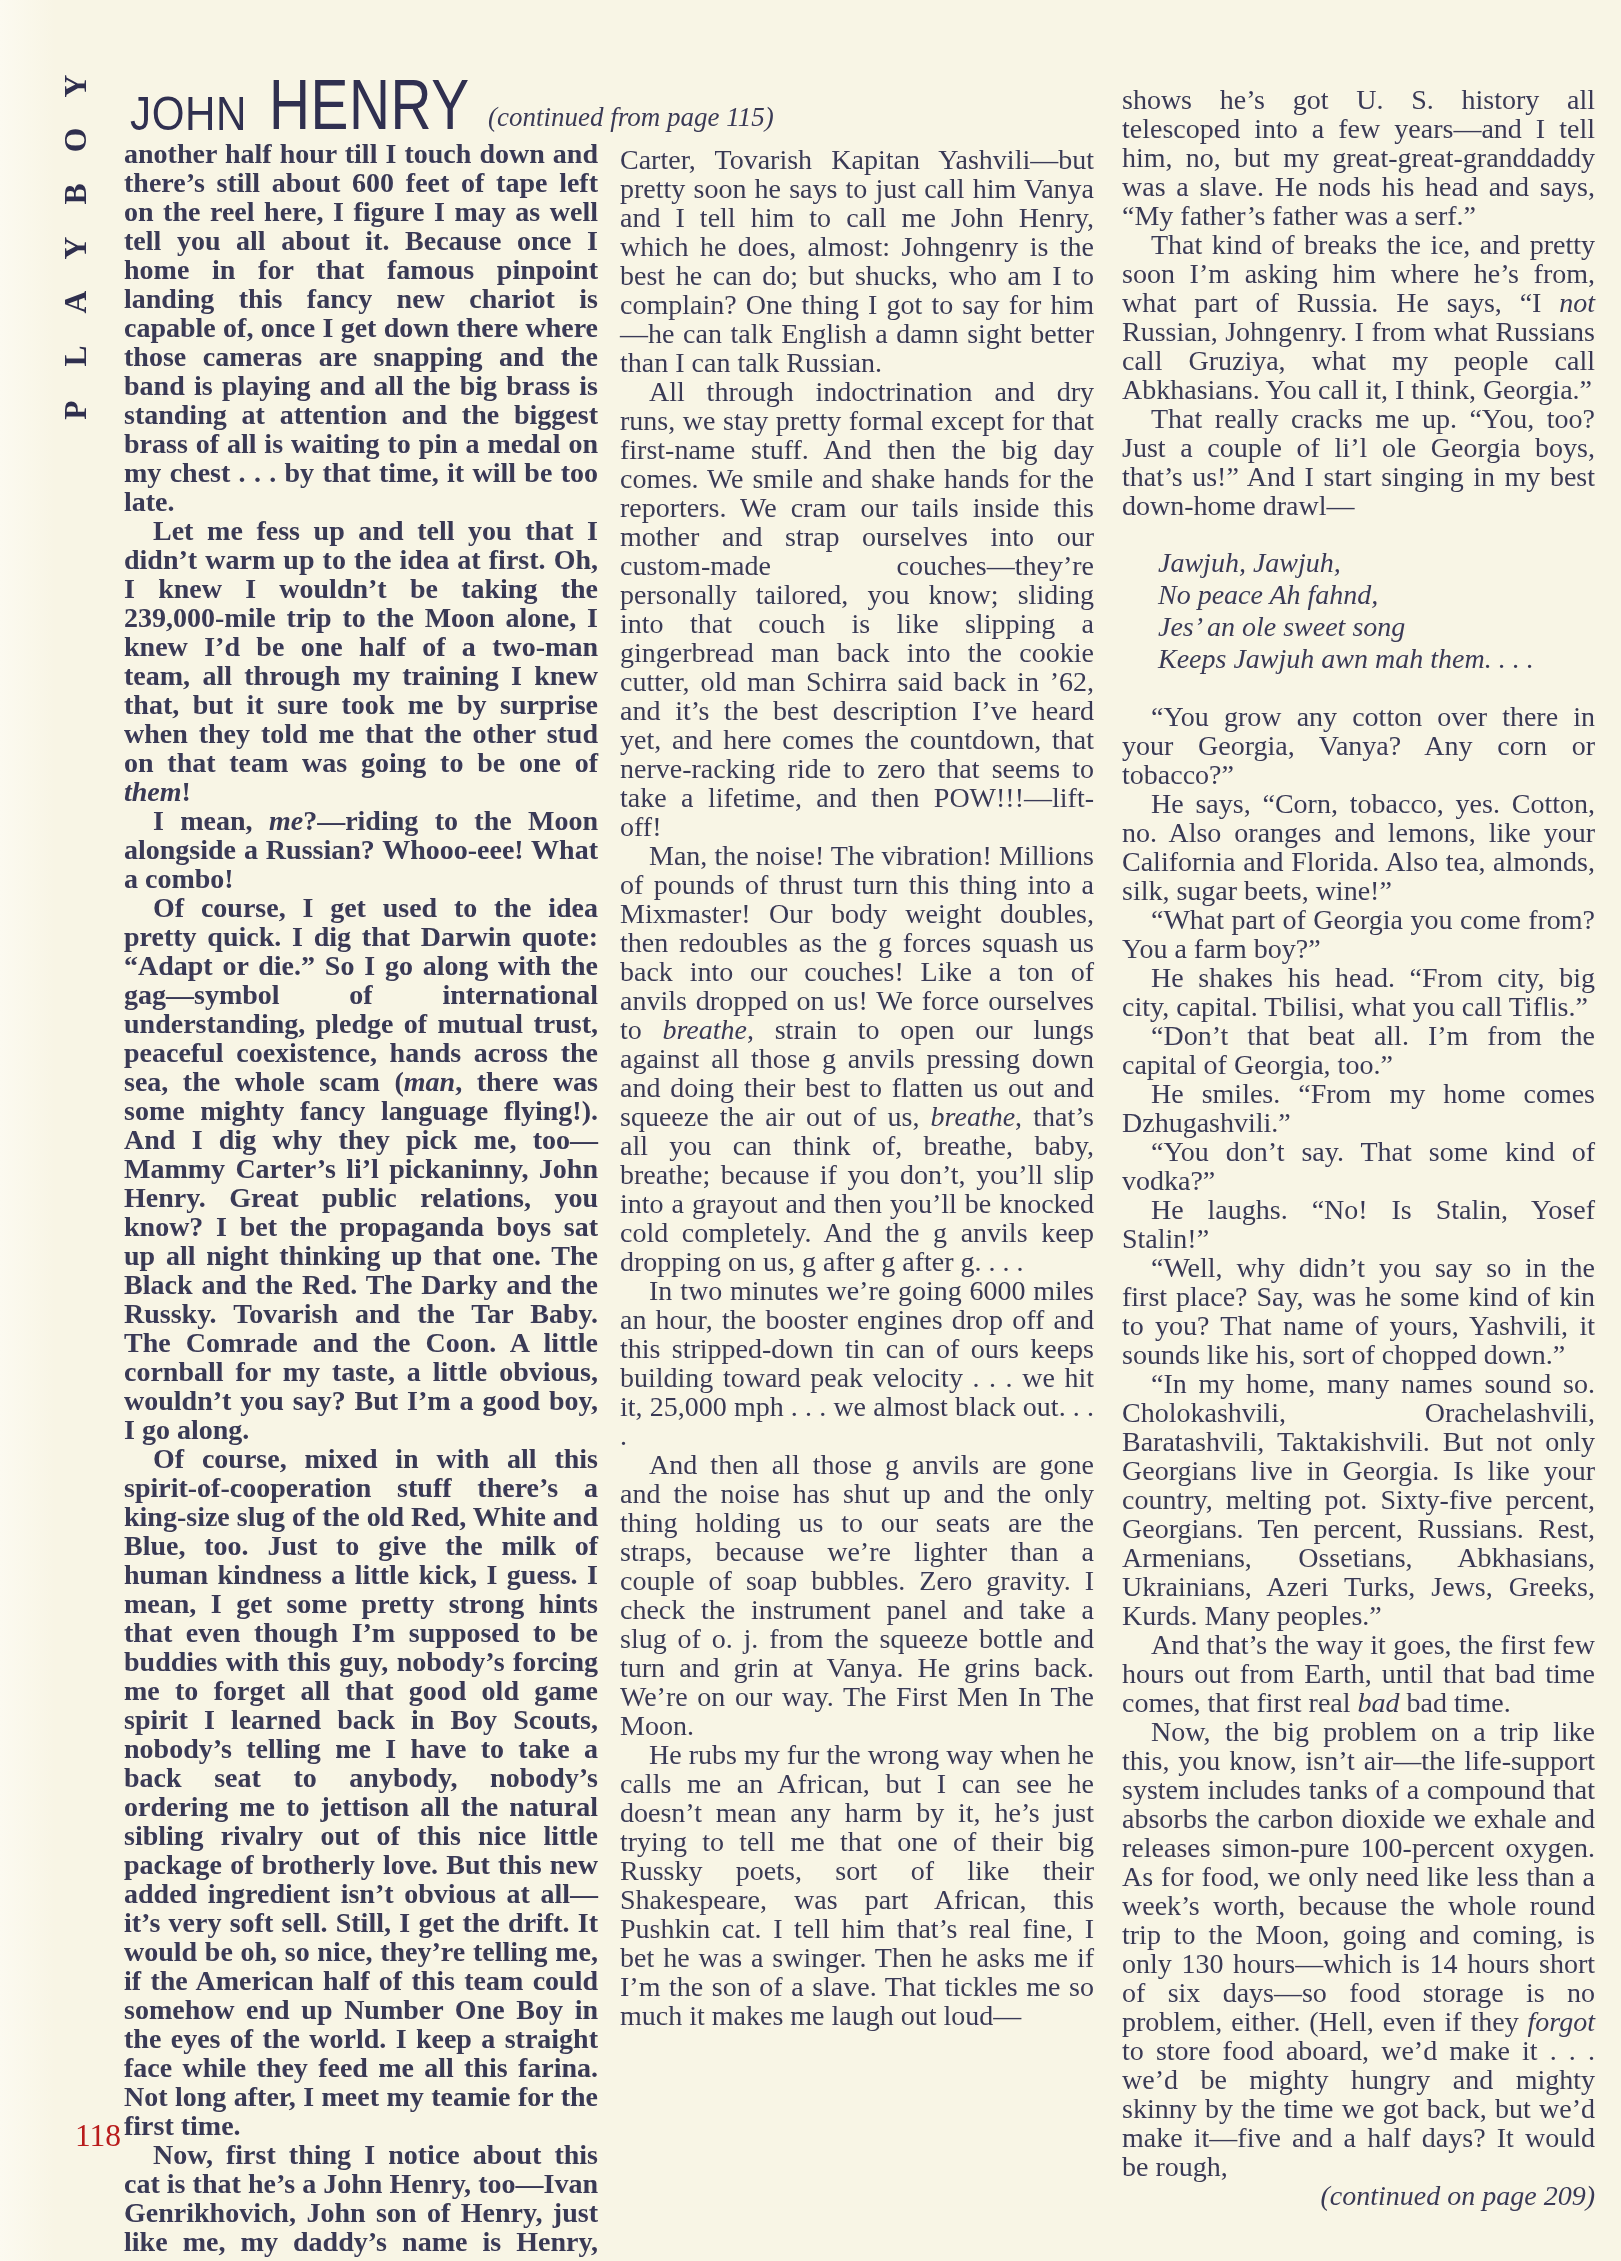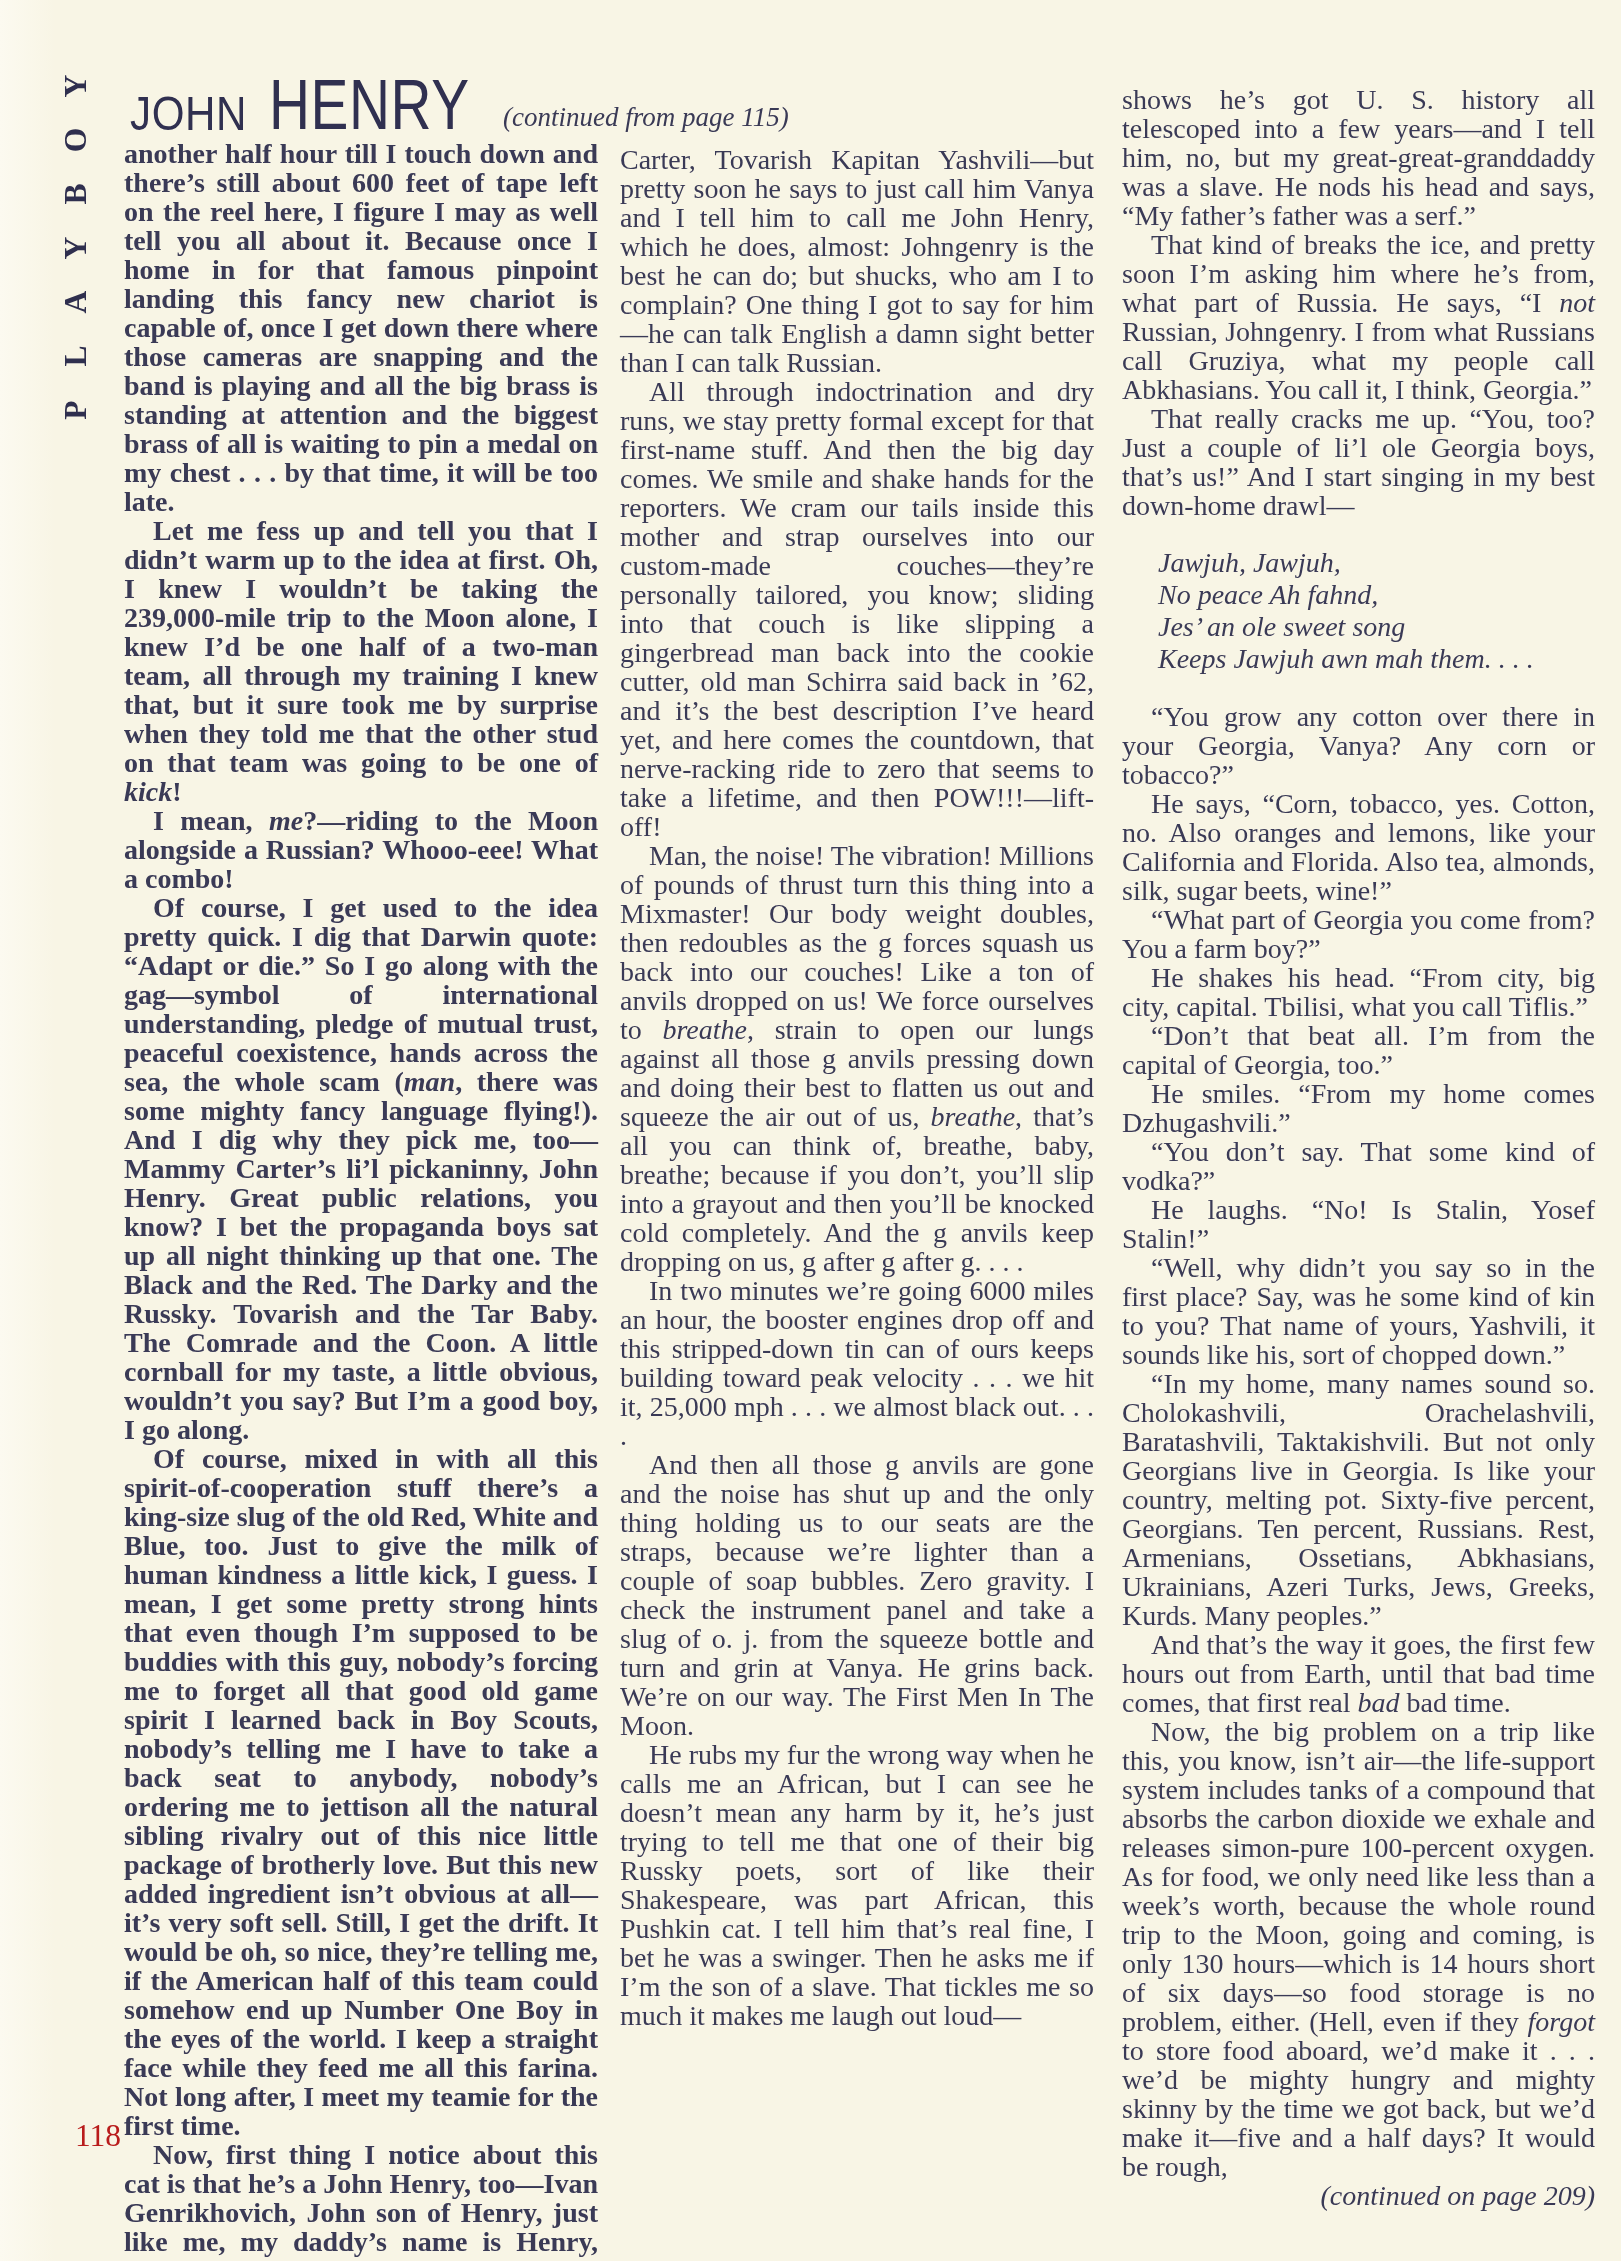--- a/index.html
+++ b/index.html
@@ -25,21 +25,21 @@
   .title-word{
     position:absolute;
     font-family:"Liberation Sans", sans-serif;
     font-weight:400;color:#303050;line-height:1;
     transform-origin:0 100%;
     white-space:nowrap;
   }
   #title-john{left:130px;top:89px;font-size:49px;transform:scaleX(0.86);letter-spacing:0.7px;}
   #title-henry{left:269px;top:69px;font-size:71px;transform:scaleX(0.80);letter-spacing:0.7px;}
   #title-continued{
-    position:absolute;left:503px;top:104px;
+    position:absolute;left:488px;top:104px;
     font-size:27px;line-height:1;font-style:italic;color:#3a3a56;
     font-family:"Liberation Serif", serif;white-space:nowrap;
   }
   .col{
     position:absolute;
     font-size:28px;line-height:29px;
     color:#3a3a56;text-align:justify;
   }
   #col-1{left:124px;top:139px;width:474px;font-weight:bold;}
   #col-2{left:620px;top:139px;width:474px;margin-top:6px;}
@@ -76,21 +76,21 @@
   </div>
 
 <div>
   <span id="title-john" class="title-word">JOHN</span>
   <span id="title-henry" class="title-word">HENRY</span>
   <span id="title-continued">(continued from page 115)</span>
 </div>
 
 <div id="col-1" class="col">
     <p class="first"><span>another half hour till I touch down and there’s still about 600 feet of tape left on the reel here, I figure I may as well tell you all about it. Because once I home in for that famous pinpoint landing this fancy new chariot is capable of, once I get down there where those cameras are snapping and the band is playing and all the big brass is standing at attention and the biggest brass of all is waiting to pin a medal on my chest . . . by that time, it will be too late.</span></p>
-    <p class="indent"><span>Let me fess up and tell you that I didn’t warm up to the idea at first. Oh, I knew I wouldn’t be taking the 239,000-mile trip to the Moon alone, I knew I’d be one half of a two-man team, all through my training I knew that, but it sure took me by surprise when they told me that the other stud on that team was going to be one of </span><em>kick</em><span>!</span></p>
+    <p class="indent"><span>Let me fess up and tell you that I didn’t warm up to the idea at first. Oh, I knew I wouldn’t be taking the 239,000-mile trip to the Moon alone, I knew I’d be one half of a two-man team, all through my training I knew that, but it sure took me by surprise when they told me that the other stud on that team was going to be one of </span><em>them</em><span>!</span></p>
     <p class="indent"><span>I mean, </span><em>me</em><span>?—riding to the Moon alongside a Russian? Whooo-eee! What a combo!</span></p>
     <p class="indent"><span>Of course, I get used to the idea pretty quick. I dig that Darwin quote: “Adapt or die.” So I go along with the gag—symbol of international understanding, pledge of mutual trust, peaceful coexistence, hands across the sea, the whole scam (</span><em>man</em><span>, there was some mighty fancy language flying!). And I dig why they pick me, too—Mammy Carter’s li’l pickaninny, John Henry. Great public relations, you know? I bet the propaganda boys sat up all night thinking up that one. The Black and the Red. The Darky and the Russky. Tovarish and the Tar Baby. The Comrade and the Coon. A little cornball for my taste, a little obvious, wouldn’t you say? But I’m a good boy, I go along.</span></p>
     <p class="indent"><span>Of course, mixed in with all this spirit-of-cooperation stuff there’s a king-size slug of the old Red, White and Blue, too. Just to give the milk of human kindness a little kick, I guess. I mean, I get some pretty strong hints that even though I’m supposed to be buddies with this guy, nobody’s forcing me to forget all that good old game spirit I learned back in Boy Scouts, nobody’s telling me I have to take a back seat to anybody, nobody’s ordering me to jettison all the natural sibling rivalry out of this nice little package of brotherly love. But this new added ingredient isn’t obvious at all—it’s very soft sell. Still, I get the drift. It would be oh, so nice, they’re telling me, if the American half of this team could somehow end up Number One Boy in the eyes of the world. I keep a straight face while they feed me all this farina. Not long after, I meet my teamie for the first time.</span></p>
     <p class="indent"><span>Now, first thing I notice about this cat is that he’s a John Henry, too—Ivan Genrikhovich, John son of Henry, just like me, my daddy’s name is Henry, too. Ivan Genrikhovich Yashvili. What a handle. We start out real formal—Captain</span></p>
   </div>
 <div id="col-2" class="col">
     <p class="first"><span>Carter, Tovarish Kapitan Yashvili—but pretty soon he says to just call him Vanya and I tell him to call me John Henry, which he does, almost: Johngenry is the best he can do; but shucks, who am I to complain? One thing I got to say for him—he can talk English a damn sight better than I can talk Russian.</span></p>
     <p class="indent"><span>All through indoctrination and dry runs, we stay pretty formal except for that first-name stuff. And then the big day comes. We smile and shake hands for the reporters. We cram our tails inside this mother and strap ourselves into our custom-made couches—they’re personally tailored, you know; sliding into that couch is like slipping a gingerbread man back into the cookie cutter, old man Schirra said back in ’62, and it’s the best description I’ve heard yet, and here comes the countdown, that nerve-racking ride to zero that seems to take a lifetime, and then POW!!!—lift-off!</span></p>
     <p class="indent"><span>Man, the noise! The vibration! Millions of pounds of thrust turn this thing into a Mixmaster! Our body weight doubles, then redoubles as the g forces squash us back into our couches! Like a ton of anvils dropped on us! We force ourselves to </span><em>breathe</em><span>, strain to open our lungs against all those g anvils pressing down and doing their best to flatten us out and squeeze the air out of us, </span><em>breathe</em><span>, that’s all you can think of, breathe, baby, breathe; because if you don’t, you’ll slip into a grayout and then you’ll be knocked cold completely. And the g anvils keep dropping on us, g after g after g. . . .</span></p>
     <p class="indent"><span>In two minutes we’re going 6000 miles an hour, the booster engines drop off and this stripped-down tin can of ours keeps building toward peak velocity . . . we hit it, 25,000 mph . . . we almost black out. . . .</span></p>

